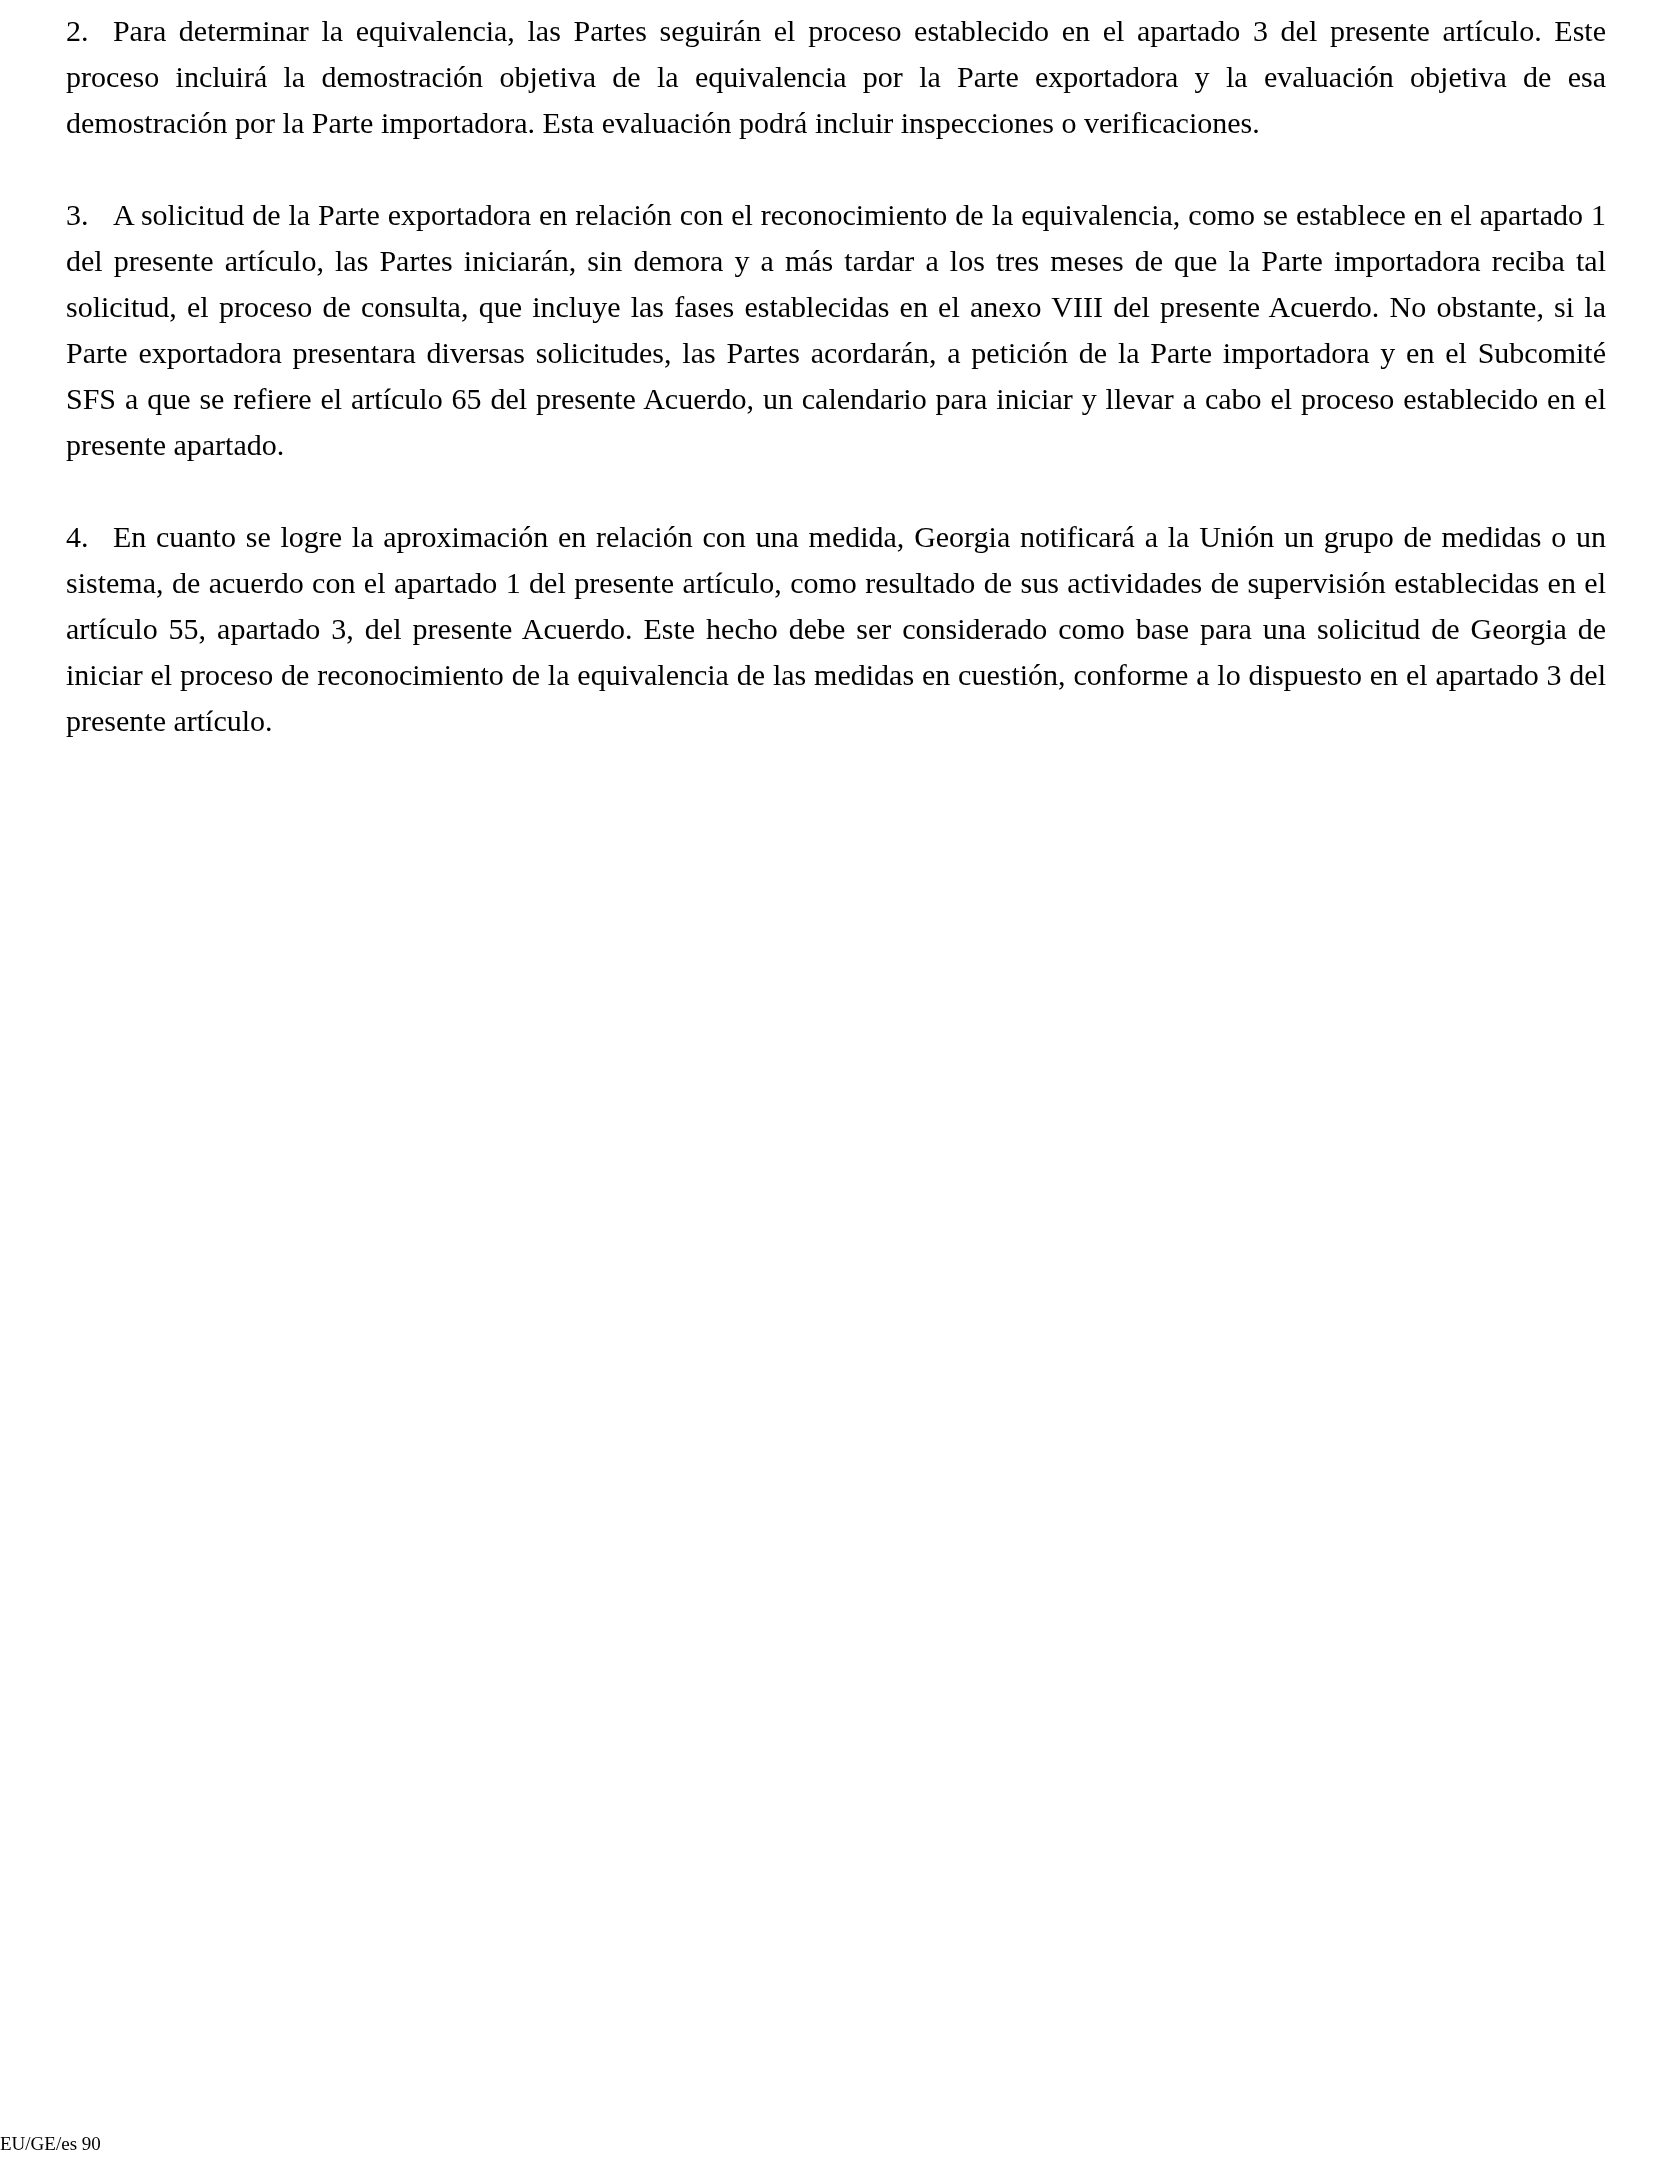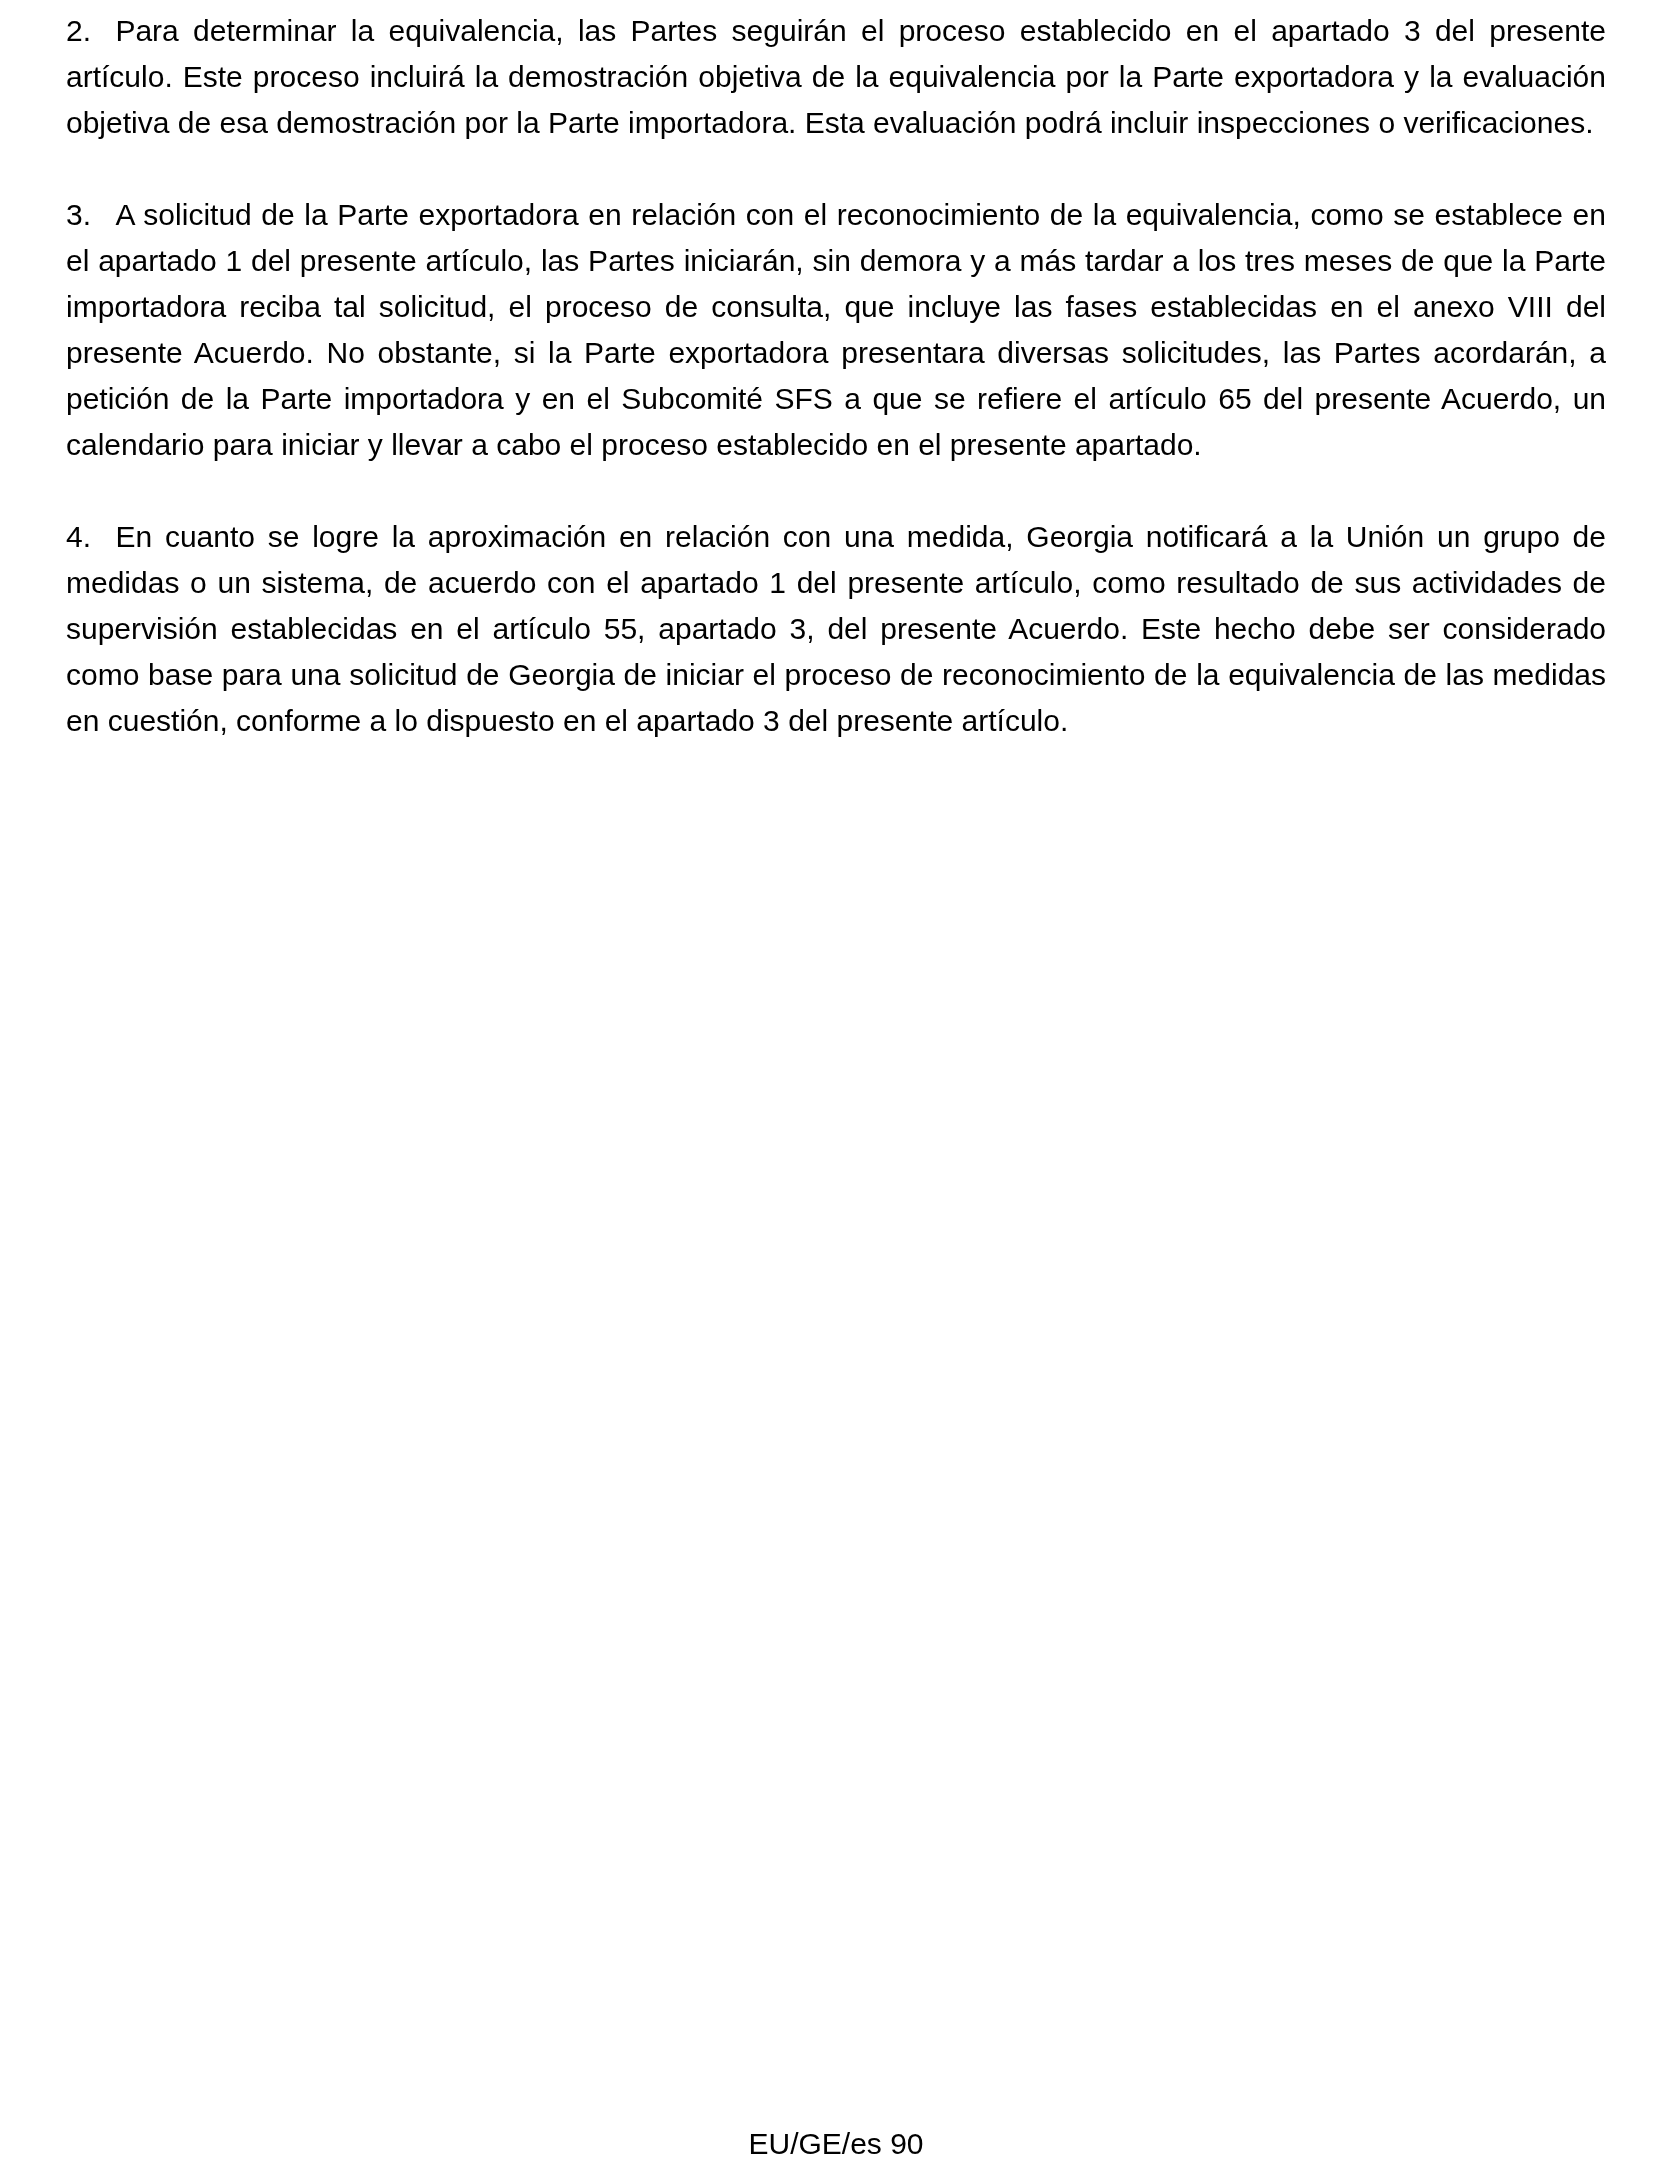--- a/index.html
+++ b/index.html
@@ -7,21 +7,21 @@
     padding: 0;
     background: #e8e8e8;
   }
   .page {
     position: relative;
     width: 1672px;
     height: 2183px;
     margin: 0 auto;
     background: #ffffff;
     color: #000000;
-    font-family: Liberation Sans, sans-serif;
+    font-family: Liberation Serif, serif;
     font-size: 30px;
     line-height: 46px;
     box-sizing: border-box;
     padding: 7.9px 66px 0 66px;
     overflow: hidden;
   }
   .para {
     margin: 0 0 46px 0;
     text-align: justify;
     text-justify: inter-word;
@@ -32,22 +32,22 @@
   .para .tab {
     display: inline-block;
     width: 24.4px;
     height: 0.8px;
   }
   .footer {
     position: absolute;
     left: 0;
     right: 0;
     bottom: 22px;
-    text-align: center;
-    font-size: 30px;
+    text-align: left;
+    font-size: 19px;
     line-height: 35px;
   }
 </style>
 </head>
 <body>
 
 <div class="page">
 
   <p class="para"><span class="num">2.</span><span class="tab"></span><span>Para determinar la equivalencia, las Partes seguirán el proceso establecido en el apartado 3 del presente artículo. Este proceso incluirá la demostración objetiva de la equivalencia por la Parte exportadora y la evaluación objetiva de esa demostración por la Parte importadora. Esta evaluación podrá incluir inspecciones o verificaciones.</span></p>
 

